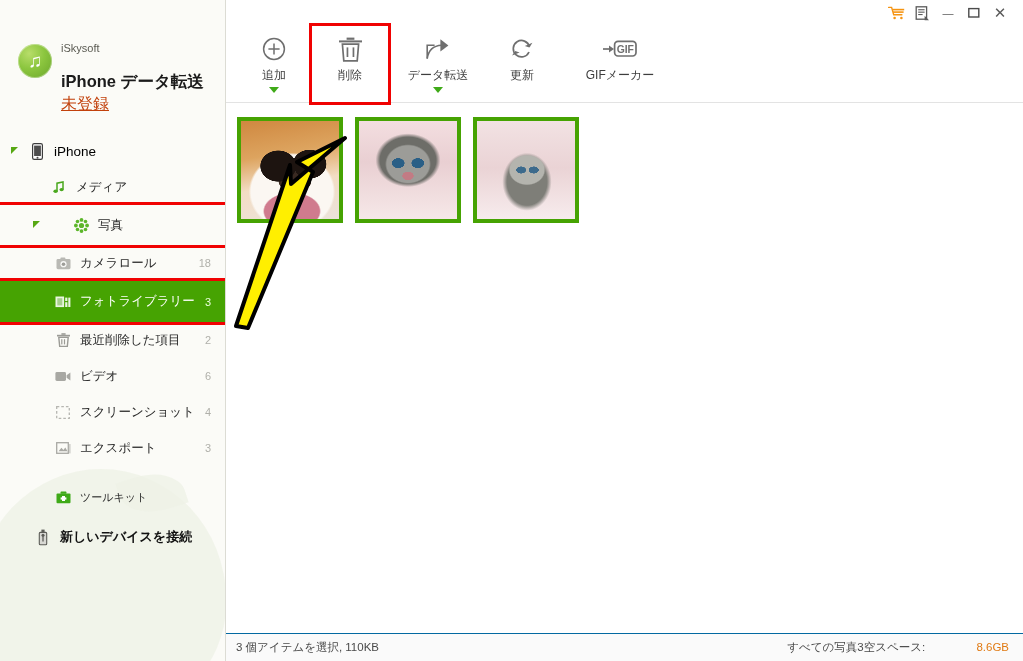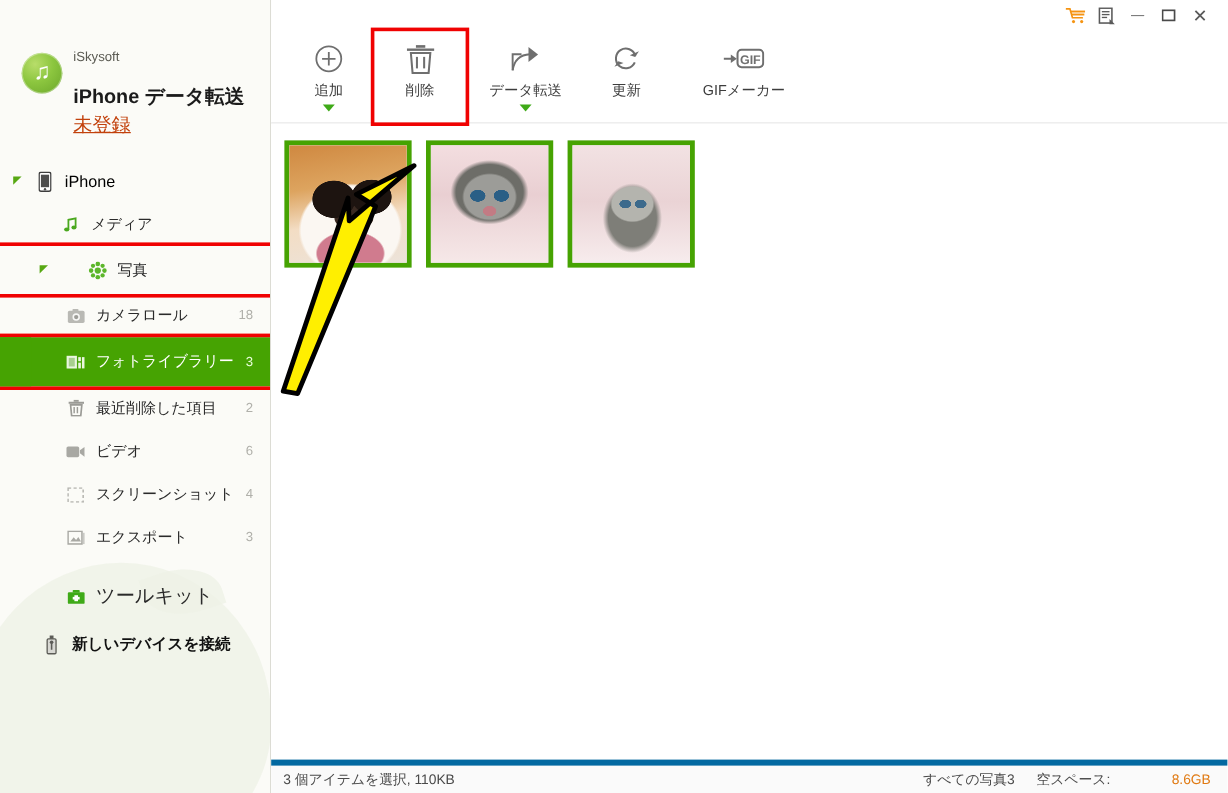--- a/index.html
+++ b/index.html
@@ -75,21 +75,21 @@
   .row.lvl3 .ico{margin-left:48px;}
   .row.lvl2 .tri, .row.lvl3 .tri{}
   .row.selected{background:#46a302;color:#fff;}
   .row.selected .cnt{color:#eaffdc;}
 
   .row.boxed{outline:3px solid #f00202;outline-offset:0;z-index:3;}
   #row-photos{position:relative;}
   .sel-bleed{position:absolute;left:0;top:0;width:26px;height:100%;background:#46a302;}
 
   
-  .row.tool{height:34px;font-size:16px;}
+  .row.tool{height:34px;font-size:11px;}
   .row.connect{height:34px;font-size:13px;font-weight:bold;color:#111;text-align:right;}
 
   
   #main{position:absolute;left:226px;top:0;right:0;height:661px;background:#fff;}
 
   #titlebar{
     position:absolute;right:0;top:0;height:26px;display:flex;align-items:center;
     justify-content:flex-end;padding-right:10px;gap:0;
   }
   .tb-btn{
@@ -142,25 +142,25 @@
   .kitten-b{background:
       radial-gradient(ellipse 7% 5% at 45% 50%, #3c6a8c 0 70%, rgba(60,106,140,0) 74%),
       radial-gradient(ellipse 7% 5% at 58% 50%, #3c6a8c 0 70%, rgba(60,106,140,0) 74%),
       radial-gradient(ellipse 24% 20% at 51% 50%, #b4b4ae 0 72%, rgba(180,180,174,0) 78%),
       radial-gradient(ellipse 34% 40% at 51% 62%, #7e7e78 0 60%, rgba(126,126,120,0) 74%),
       linear-gradient(180deg,#f2e2e3 0%,#ead3d5 48%,#f7eced 100%);
   }
 
   #statusbar{
     position:absolute;left:0;bottom:0;right:0;height:28px;
-    border-top:5px solid #0369a1;background:#fafafa;
+    border-top:1px solid #0369a1;background:#fafafa;
     display:flex;align-items:center;justify-content:space-between;
     padding:0 14px 0 10px;box-sizing:border-box;font-size:11.5px;color:#4a4a4a;
   }
-  .sb-right{display:flex;gap:18px;}
+  .sb-right{display:flex;}
   .sb-right .free{color:#4a4a4a;}
   .gb{color:#e07a13;margin-left:48px;}
 
   
   #arrow{position:absolute;left:0;top:0;width:1023px;height:661px;pointer-events:none;z-index:20;}
 </style>
 </head>
 <body>
 
 <div id="app">

